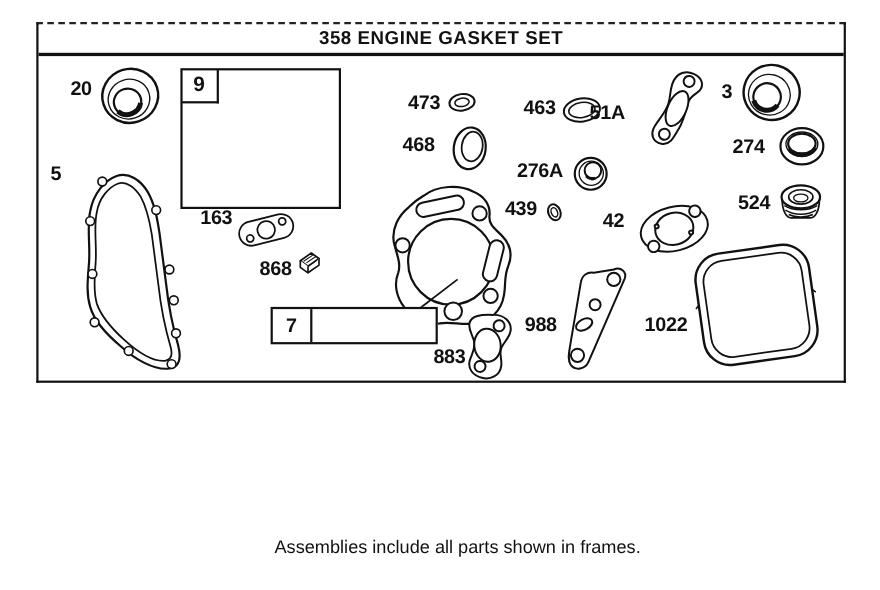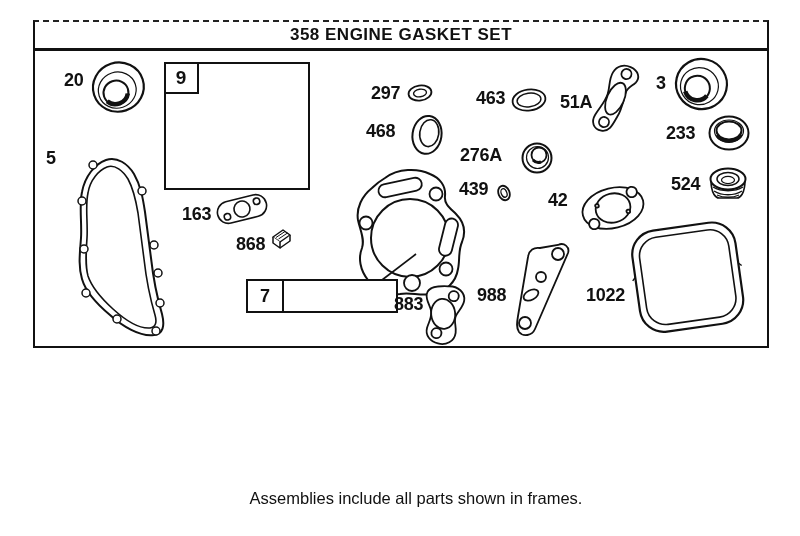--- a/index.html
+++ b/index.html
@@ -260,31 +260,31 @@
   <div class="frame9">
     <div class="frame9-cell">9</div>
   </div>
 
   <div class="frame7">
     <div class="frame7-cell1">7</div>
   </div>
 
   <div class="plabel" style="left:64px;top:70px">20</div>
   <div class="plabel" style="left:46px;top:148px">5</div>
-  <div class="plabel" style="left:182px;top:204px">163</div>
+  <div class="plabel" style="left:182px;top:188px">163</div>
   <div class="plabel" style="left:236px;top:234px">868</div>
-  <div class="plabel" style="left:371px;top:83px">297</div>
+  <div class="plabel" style="left:371px;top:83px">473</div>
   <div class="plabel" style="left:366px;top:121px">468</div>
   <div class="plabel" style="left:476px;top:88px">463</div>
-  <div class="plabel" style="left:460px;top:145px">276A</div>
+  <div class="plabel" style="left:470px;top:145px">276A</div>
   <div class="plabel" style="left:459px;top:179px">439</div>
-  <div class="plabel" style="left:560px;top:92px">51A</div>
+  <div class="plabel" style="left:536px;top:92px">51A</div>
   <div class="plabel" style="left:548px;top:190px">42</div>
   <div class="plabel" style="left:656px;top:73px">3</div>
-  <div class="plabel" style="left:666px;top:123px">233</div>
+  <div class="plabel" style="left:666px;top:123px">274</div>
   <div class="plabel" style="left:671px;top:174px">524</div>
-  <div class="plabel" style="left:394px;top:294px">883</div>
+  <div class="plabel" style="left:394px;top:314px">883</div>
   <div class="plabel" style="left:477px;top:285px">988</div>
   <div class="plabel" style="left:586px;top:285px">1022</div>
 
   <div class="caption">Assemblies include all parts shown in frames.</div>
 
 </div>
 
 </body></html>

